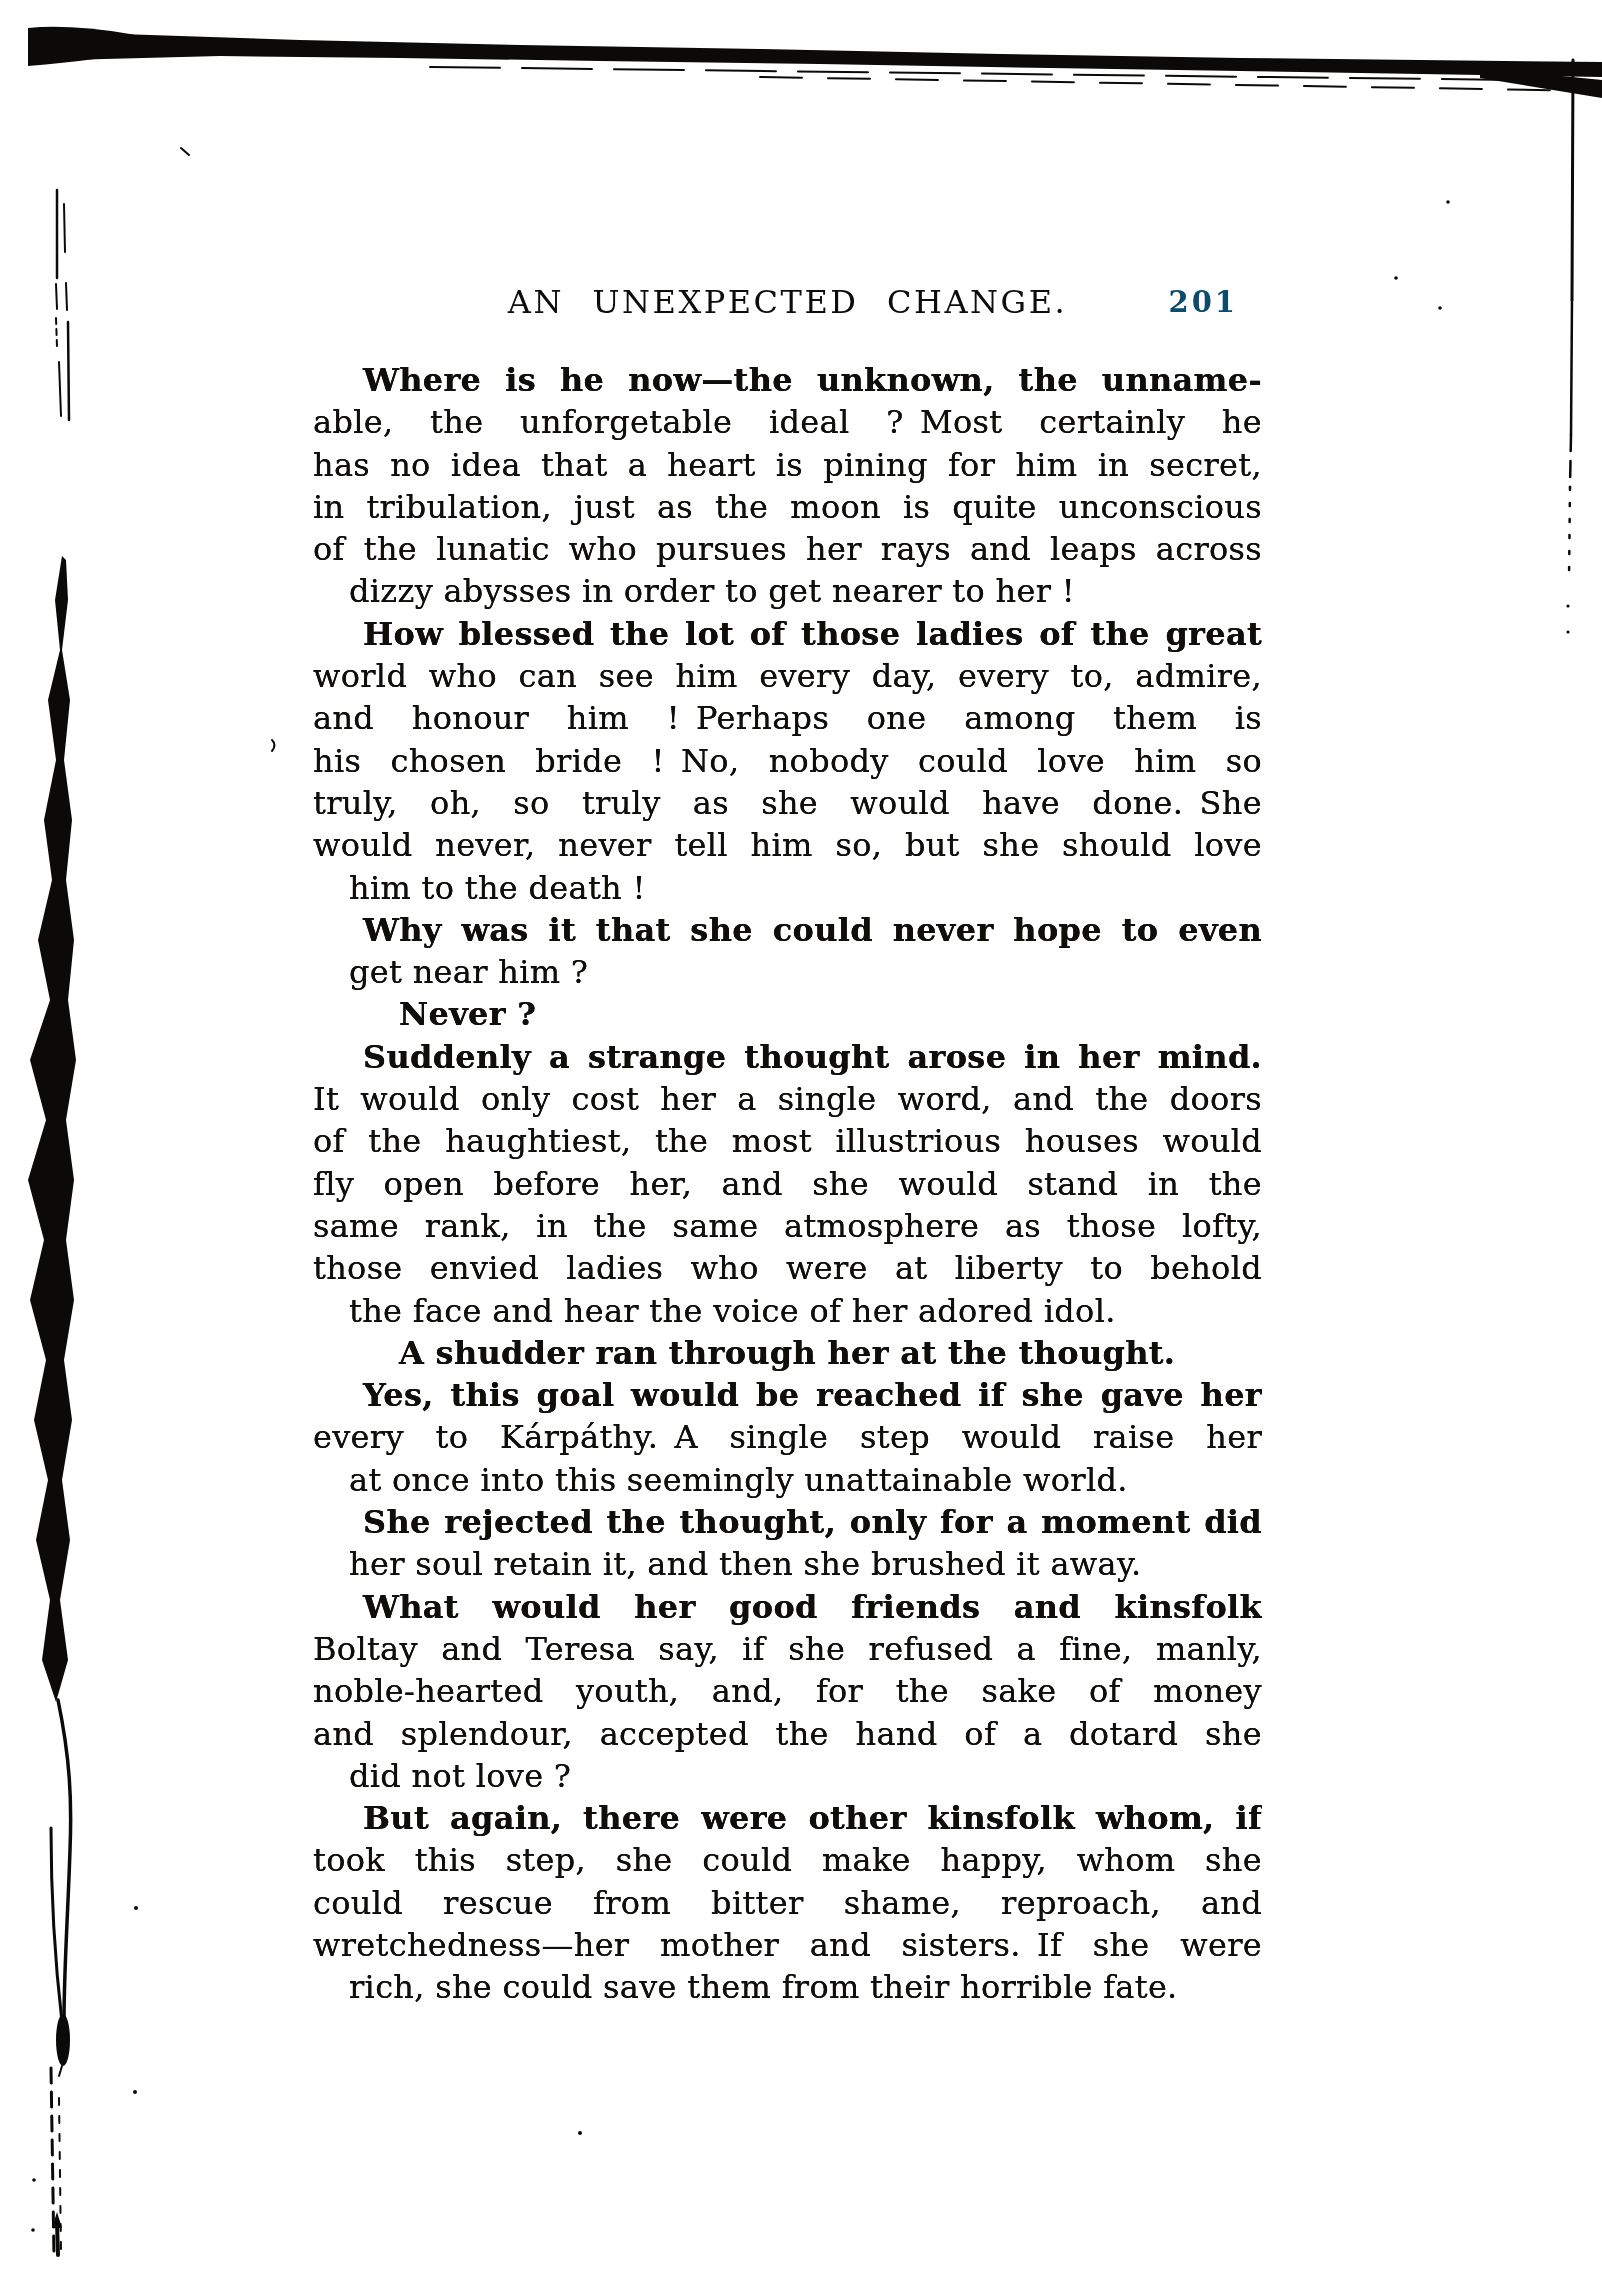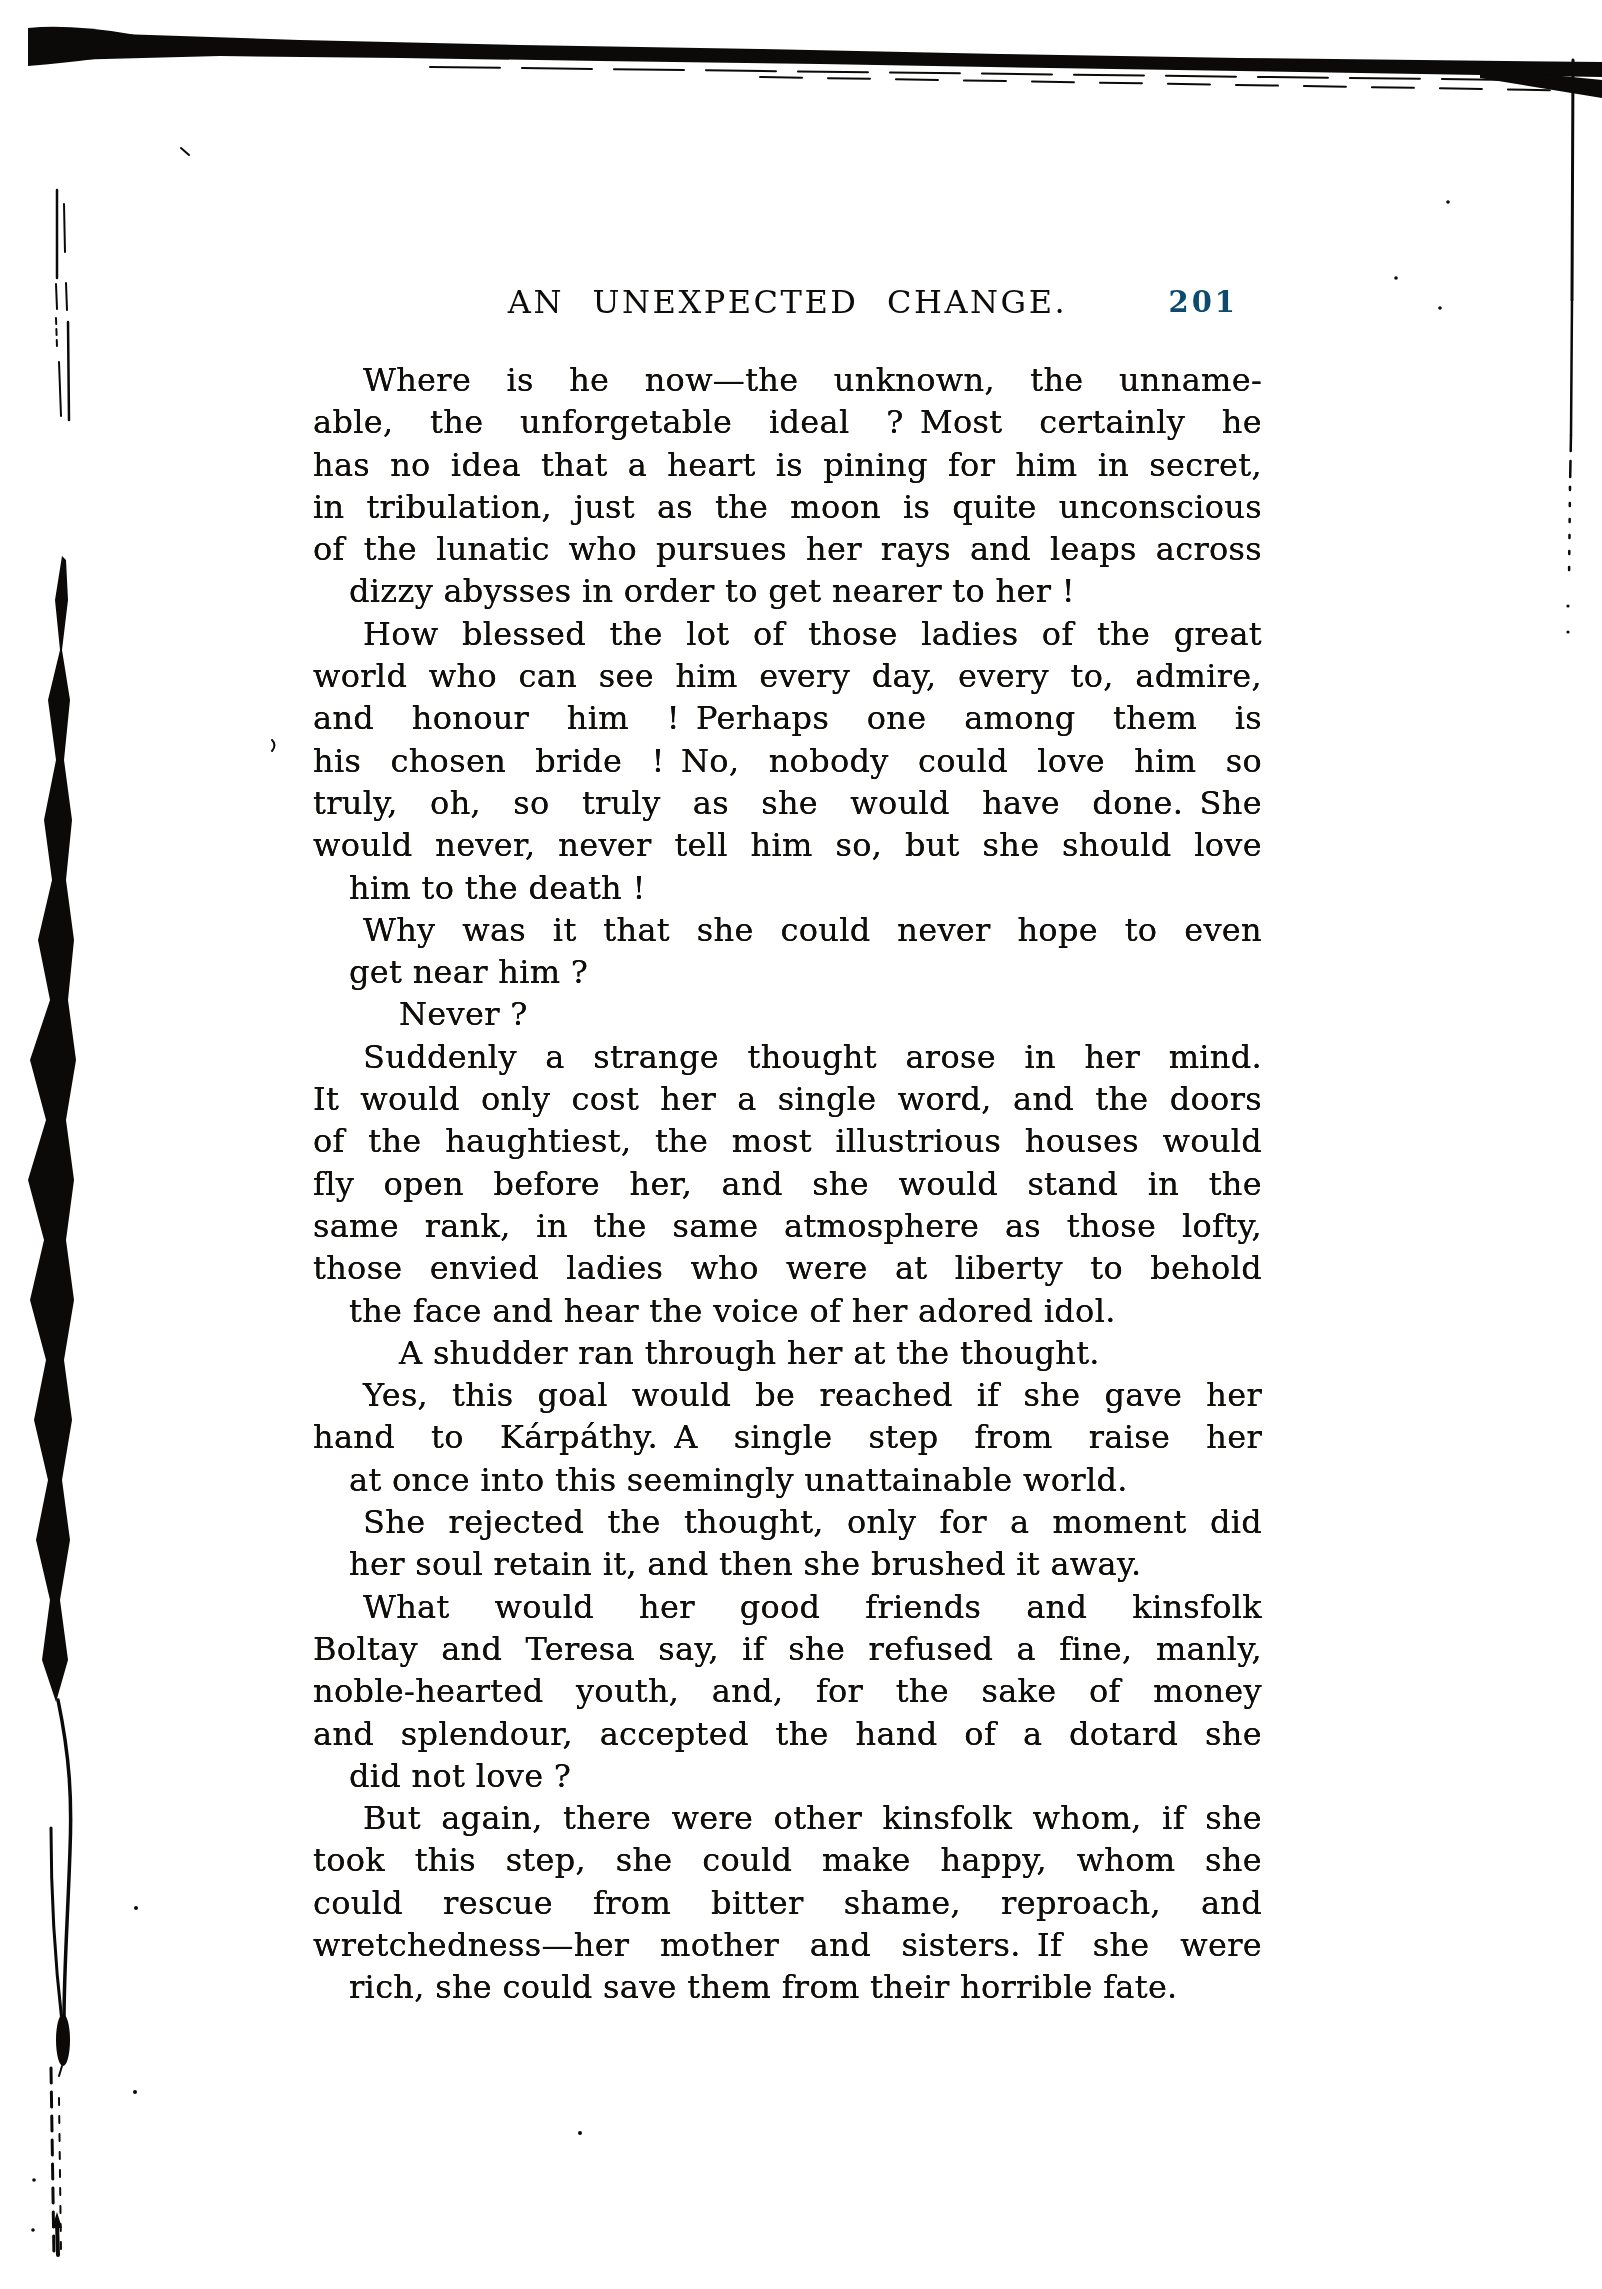--- a/index.html
+++ b/index.html
@@ -23,21 +23,21 @@
   }
   .para{margin:0;}
   .line{
     font-size:32px;line-height:42.3px;height:42.3px;overflow:hidden;
     letter-spacing:0.3px;
     text-align:justify;text-align-last:justify;
     color:#100e0b;
     text-shadow:0 0 0.45px currentColor;
   }
   .line.final{text-align-last:left;margin-left:36px;}
-  .line.first{text-indent:50px;}
+  .line.first{text-indent:50px;font-weight:bold;}
 </style>
 </head>
 <body>
 
 <svg class="artifact-layer" viewBox="0 0 1602 2289" xmlns="http://www.w3.org/2000/svg">
   <g fill="#0b0a09" stroke="none">
 
     <path d="M28,33 L120,34 L300,40 L520,45 L760,49 L1000,54 L1240,58 L1602,62 L1602,77
          L1300,72 L1050,68 L820,64 L600,61 L400,58 L220,56 L28,61 Z"></path>
     <path d="M28,28 Q70,24 130,34 Q160,40 150,50 Q100,60 28,66 Z"></path>
@@ -133,21 +133,21 @@
         <div class="line">fly open before her, and she would stand in the</div>
         <div class="line">same rank, in the same atmosphere as those lofty,</div>
         <div class="line">those envied ladies who were at liberty to behold</div>
         <div class="line final">the face and hear the voice of her adored idol.</div>
       </div>
       <div class="para">
         <div class="line first final">A shudder ran through her at the thought.</div>
       </div>
       <div class="para">
         <div class="line first">Yes, this goal would be reached if she gave her</div>
-        <div class="line">hand to Kárpáthy. A single step from raise her</div>
+        <div class="line">every to Kárpáthy. A single step would raise her</div>
         <div class="line final">at once into this seemingly unattainable world.</div>
       </div>
       <div class="para">
         <div class="line first">She rejected the thought, only for a moment did</div>
         <div class="line final">her soul retain it, and then she brushed it away.</div>
       </div>
       <div class="para">
         <div class="line first">What would her good friends and kinsfolk</div>
         <div class="line">Boltay and Teresa say, if she refused a fine, manly,</div>
         <div class="line">noble-hearted youth, and, for the sake of money</div>

